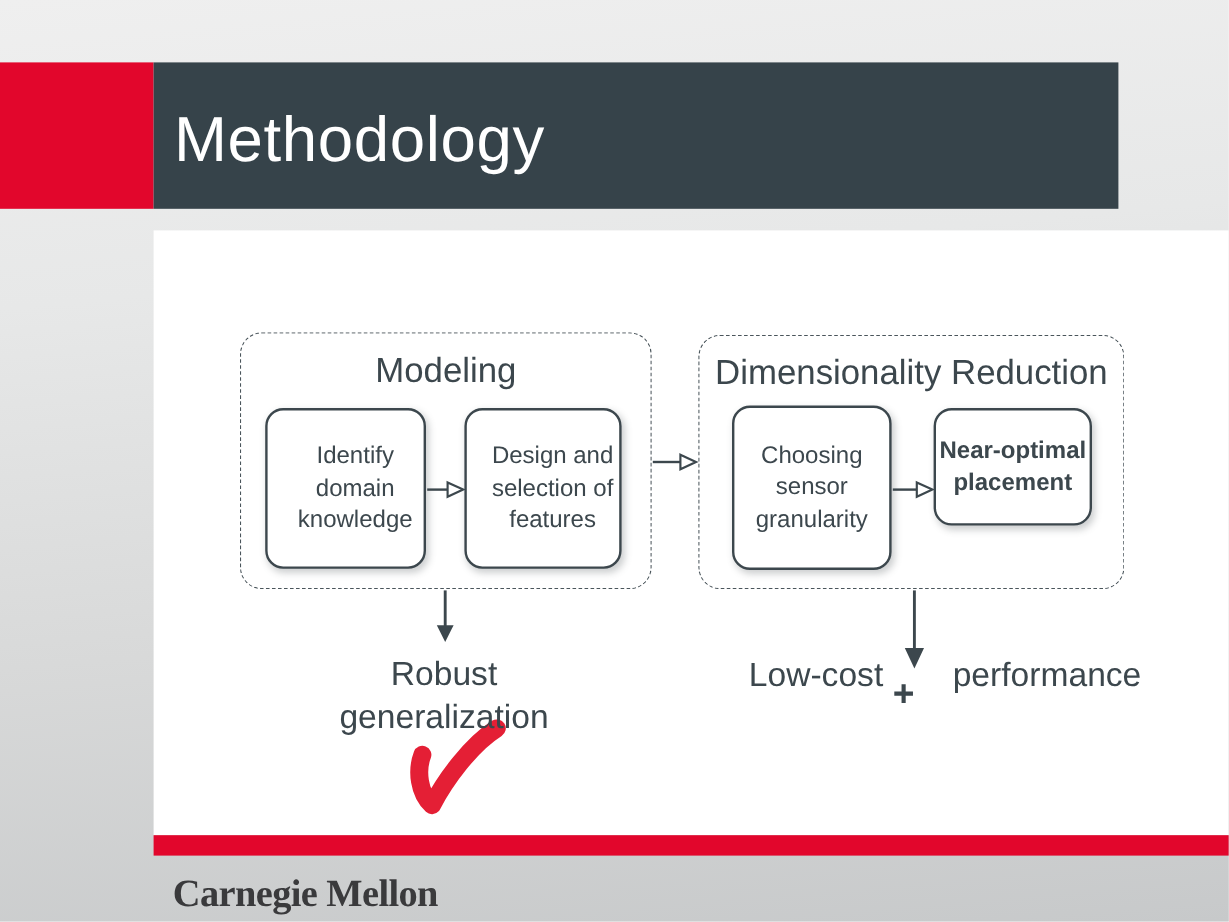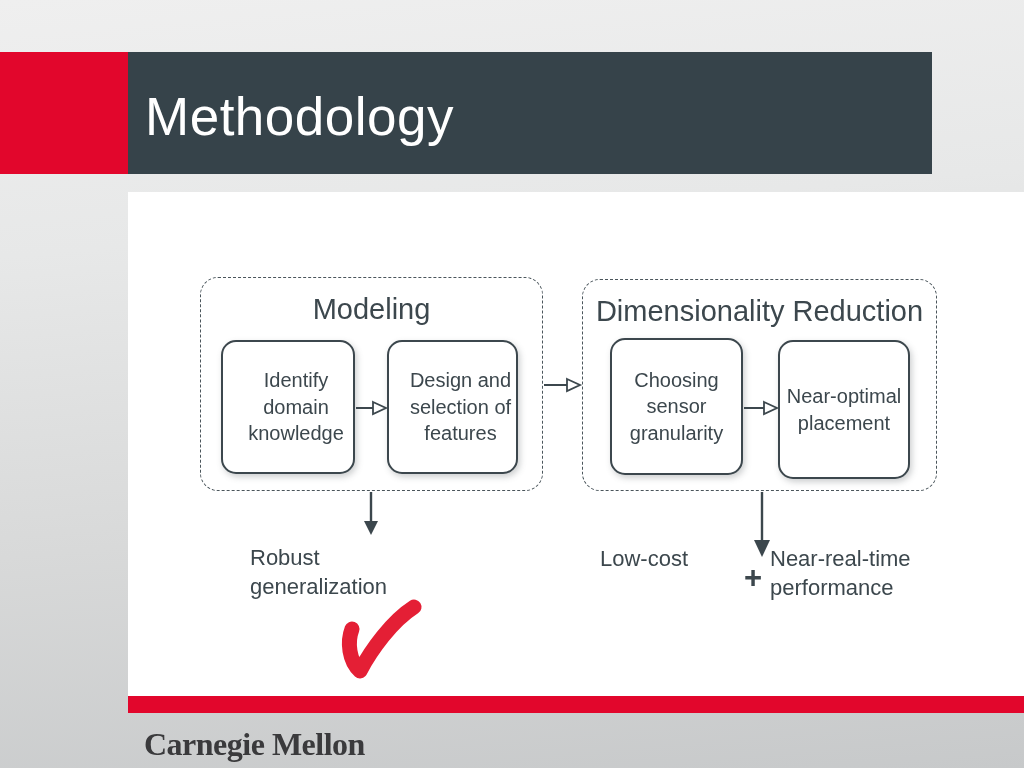--- a/index.html
+++ b/index.html
@@ -74,32 +74,32 @@
     display: flex; flex-direction: column;
     align-items: center; justify-content: center;
     color: #3c474d;
     font-size: 20px;
     line-height: 1.32;
     text-align: center;
   }
   .node-identify  { left: 221px; top: 340px; width: 134px; height: 134px; padding-left: 16px; }
   .node-design    { left: 387px; top: 340px; width: 131px; height: 134px; padding-left: 16px; }
   .node-choosing  { left: 610px; top: 338px; width: 133px; height: 137px; }
-  .node-placement { left: 778px; top: 340px; width: 132px; height: 139px; }
+  .node-placement { left: 778px; top: 340px; width: 132px; height: 98px; font-weight: bold; }
 
   .arrows-overlay {
     position: absolute; left: 0; top: 0; width: 1024px; height: 768px;
     pointer-events: none;
   }
 
   .outcome-label {
     position: absolute;
-    text-align: left;
+    text-align: center;
     color: #3c474d;
-    font-size: 22px;
+    font-size: 28px;
     line-height: 1.3;
   }
   .label-robust  { left: 250px; top: 544px; width: 240px; }
   .label-lowcost { left: 600px; top: 545px; width: 160px; }
   .label-nrt     { left: 770px; top: 545px; width: 205px; }
   .plus-symbol {
     position: absolute; left: 744px; top: 560px;
     color: #3c474d; font-size: 31px; font-weight: bold;
   }
 </style>
@@ -174,18 +174,17 @@
 
 <div class="outcome-label label-robust">
   <div>Robust</div>
   <div>generalization</div>
 </div>
 <div class="outcome-label label-lowcost">
   <div>Low-cost</div>
 </div>
 <div class="plus-symbol">+</div>
 <div class="outcome-label label-nrt">
-  <div>Near-real-time</div>
   <div>performance</div>
 </div>
 
 <div class="footer-red-bar"></div>
 <div class="footer-logo">Carnegie Mellon</div>
 
 </body></html>

